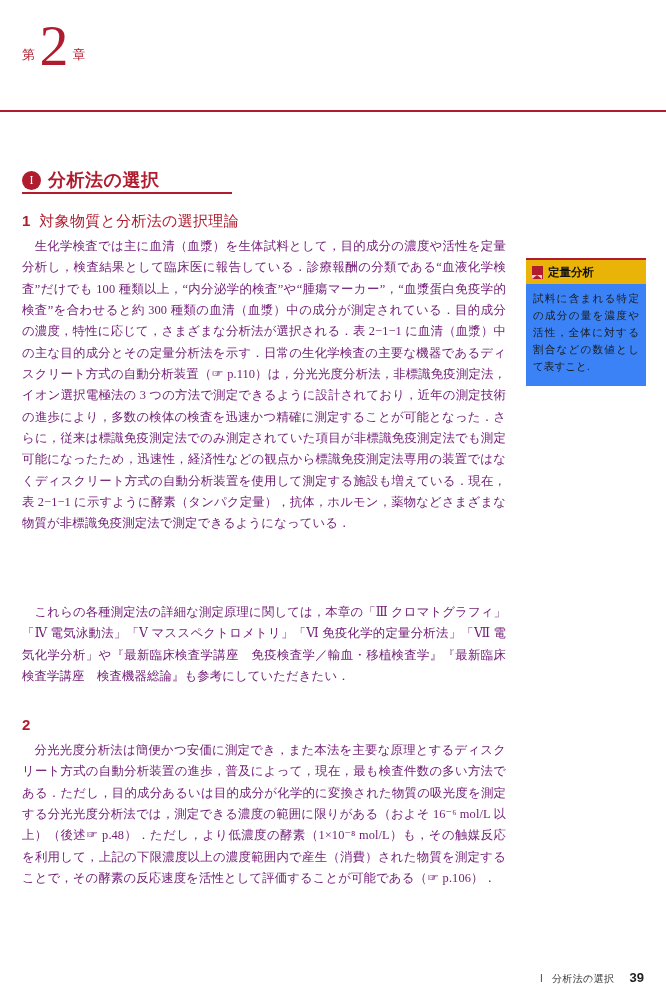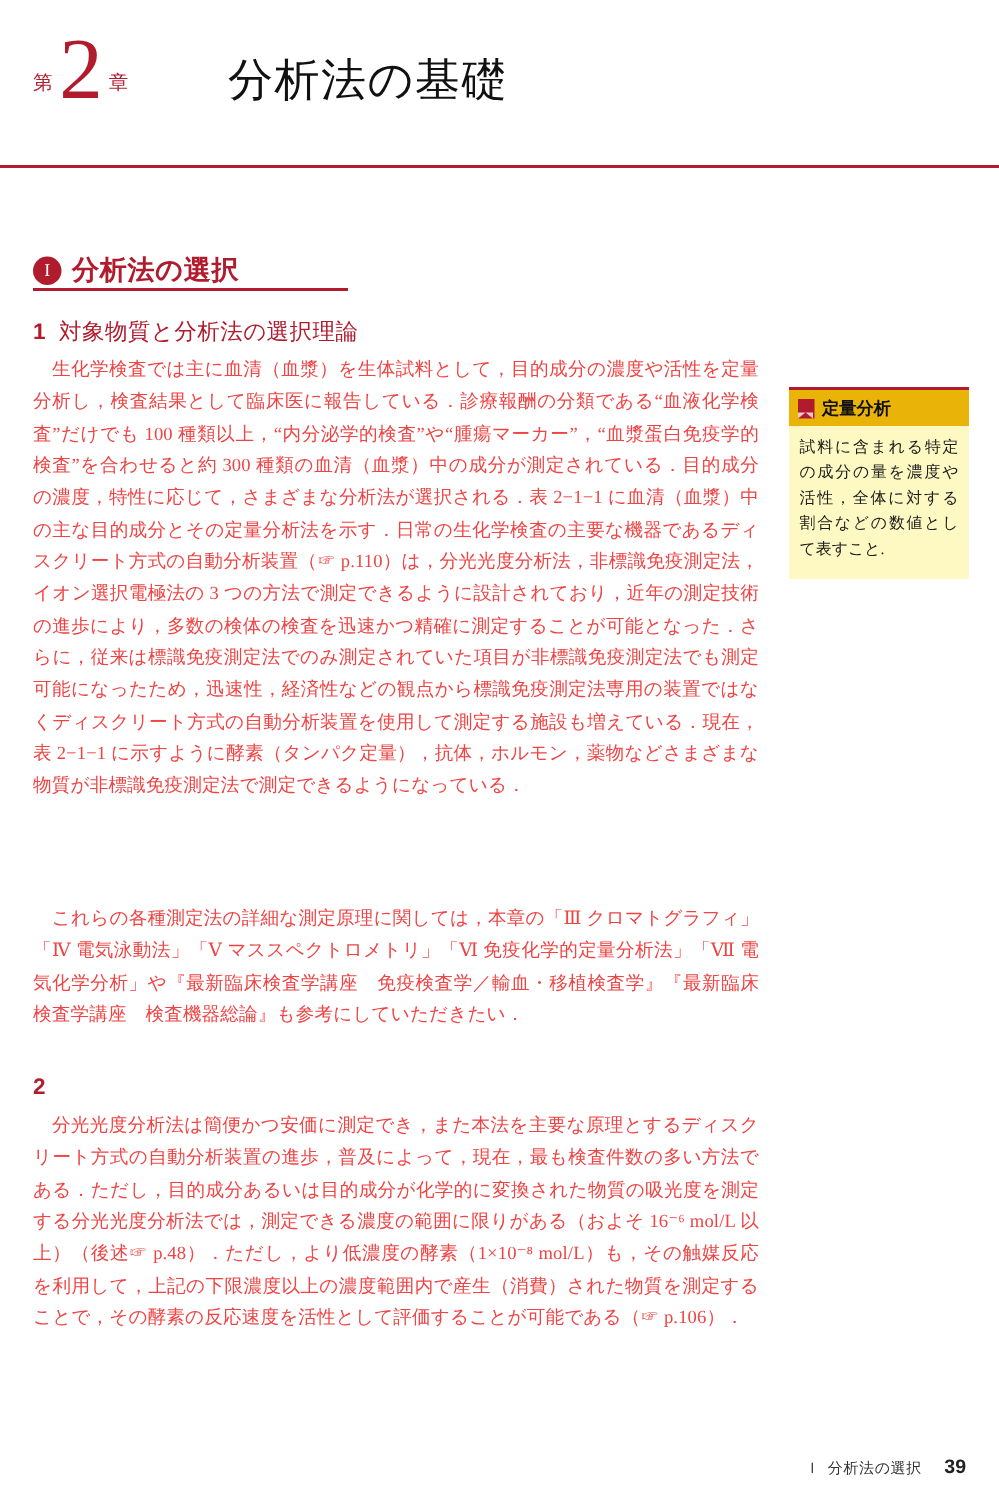--- a/index.html
+++ b/index.html
@@ -136,21 +136,21 @@
   #sub-heading-2 { top: 716px; }
 
   
   .body-col {
     position: absolute;
     left: 22px;
     width: 484px;
     font-size: 12.4px;
     line-height: 1.72;
     text-align: justify;
-    color: #ef4444;
+    color: #701a75;
     letter-spacing: 0.1px;
   }
   #para-1 { top: 236px; width: 484px; }
   #para-2 { top: 602px; width: 484px; }
   #para-3 { top: 740px; width: 484px; }
 
   .p { margin: 0 0 2px 0; text-indent: 1em; }
   .p.noindent { text-indent: 0; }
 
   
@@ -186,21 +186,21 @@
     border-right: 5.5px solid #f4c9cf;
     border-bottom: 4px solid transparent;
   }
   .note-title {
     font-size: 11.5px;
     font-family: "Liberation Sans", sans-serif;
     font-weight: bold;
     color: #111;
   }
   .note-body {
-    background: #fef9c3;
+    background: #3b82f6;
     padding: 7px 7px 10px 7px;
     font-size: 10.6px;
     line-height: 1.6;
     color: #1a1a1a;
     text-align: justify;
     box-sizing: border-box;
   }
 
   
   .footer {
@@ -240,21 +240,20 @@
 <body>
 
 <div class="page">
 
   <div class="chapter-band">
     <div class="chapter-label-wrap">
       <span class="chapter-kanji">第</span>
       <span class="chapter-number">2</span>
       <span class="chapter-kanji2">章</span>
     </div>
-    <div class="chapter-title">分析法の基礎</div>
   </div>
 
   <div class="sec-heading">
     <span class="circle-num">I</span>
     <span class="sec-heading-text">分析法の選択</span>
   </div>
   <div class="sec-underline"></div>
 
   <div class="sub-heading" id="sub-heading-1">
     <span class="sub-num">1</span>

